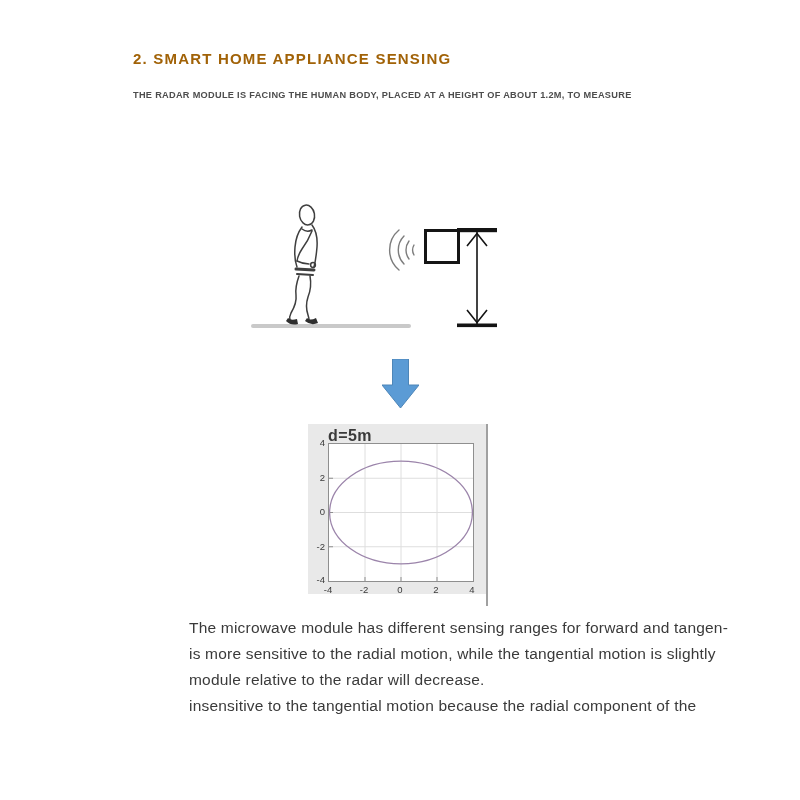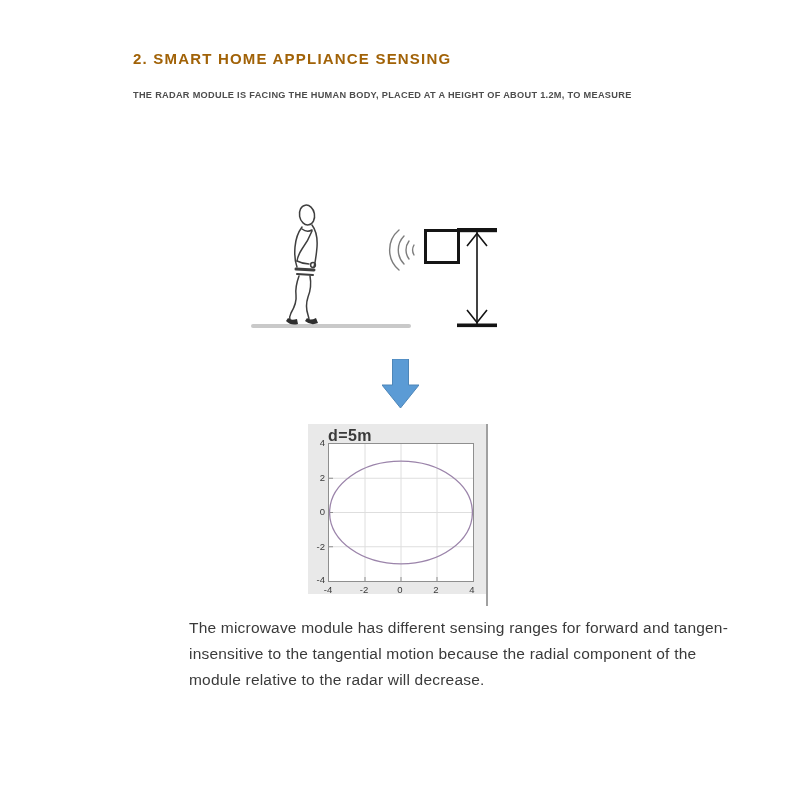--- a/index.html
+++ b/index.html
@@ -139,17 +139,18 @@
   <div class="ytick" style="top:574px;">-4</div>
 
   <div class="xtick" style="left:318px;">-4</div>
   <div class="xtick" style="left:354px;">-2</div>
   <div class="xtick" style="left:390px;">0</div>
   <div class="xtick" style="left:426px;">2</div>
   <div class="xtick" style="left:462px;">4</div>
 
   <div class="body-text">
     <div class="line">The microwave module has different sensing ranges for forward and tangen-</div>
+    <div class="line">is more sensitive to the radial motion, while the tangential motion is slightly</div>
+    <div class="line">module relative to the radar will decrease.</div>
     <div class="line">insensitive to the tangential motion because the radial component of the</div>
-    <div class="line">module relative to the radar will decrease.</div>
   </div>
 
 </div>
 
 </body></html>

